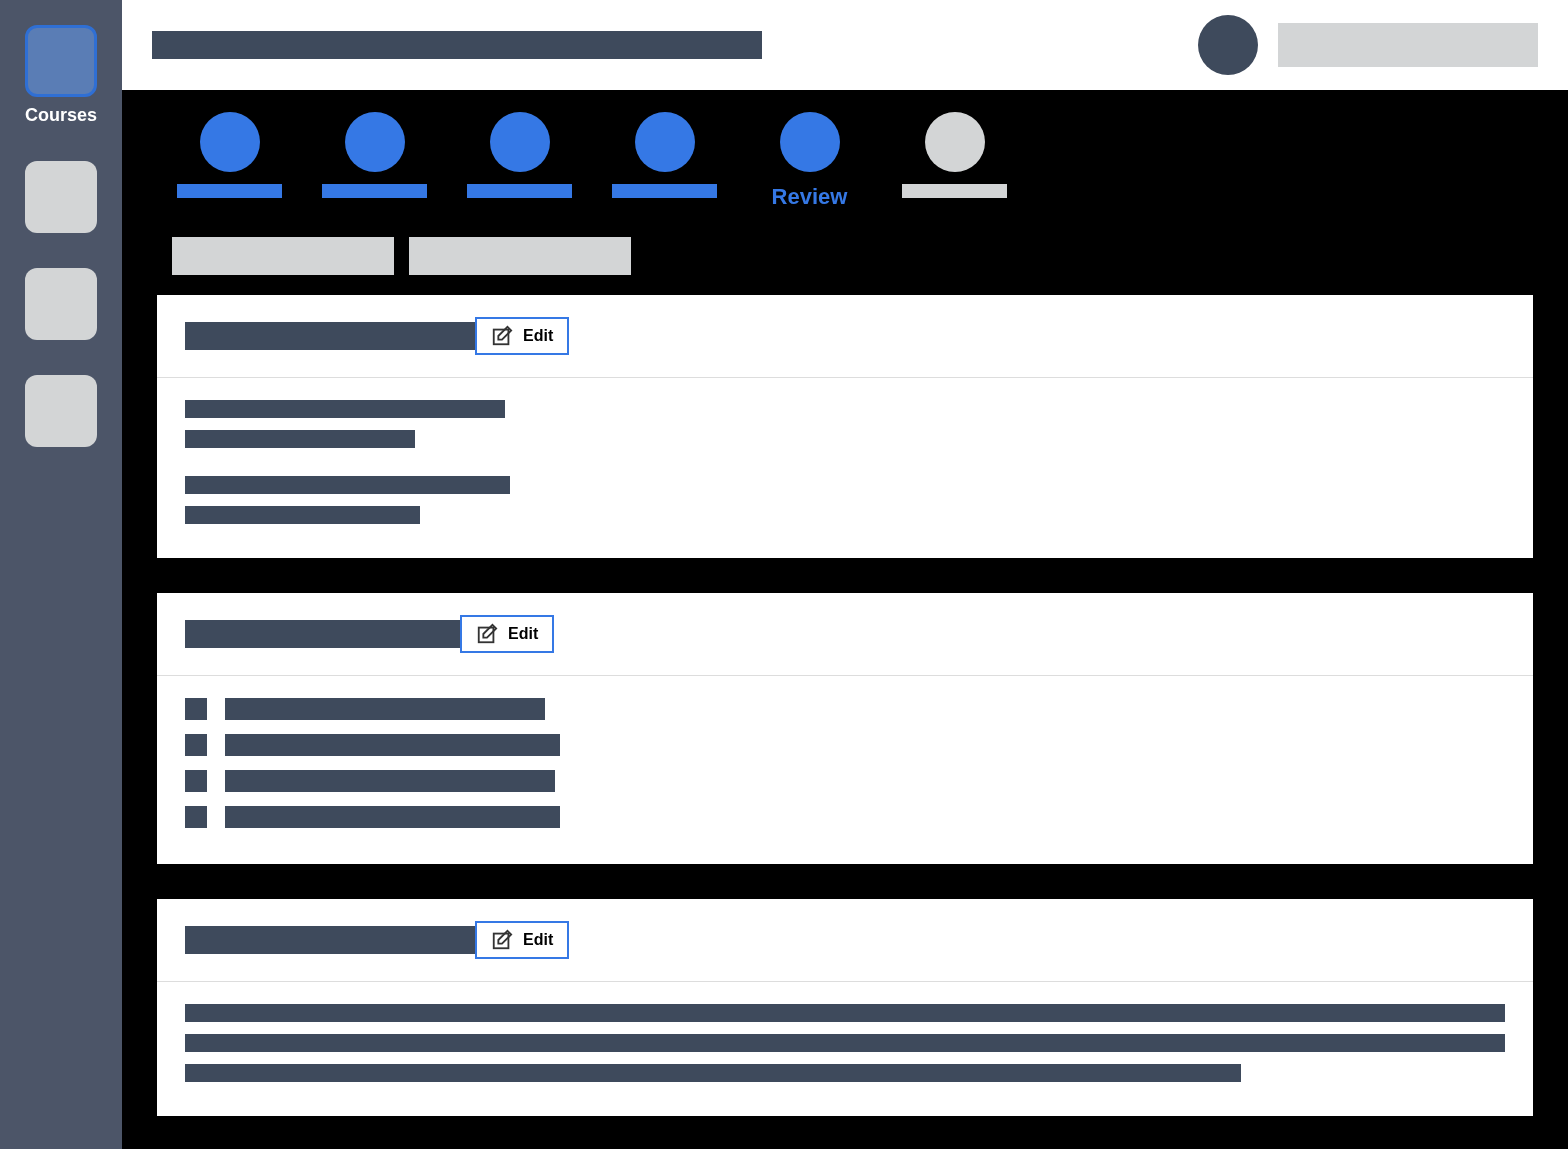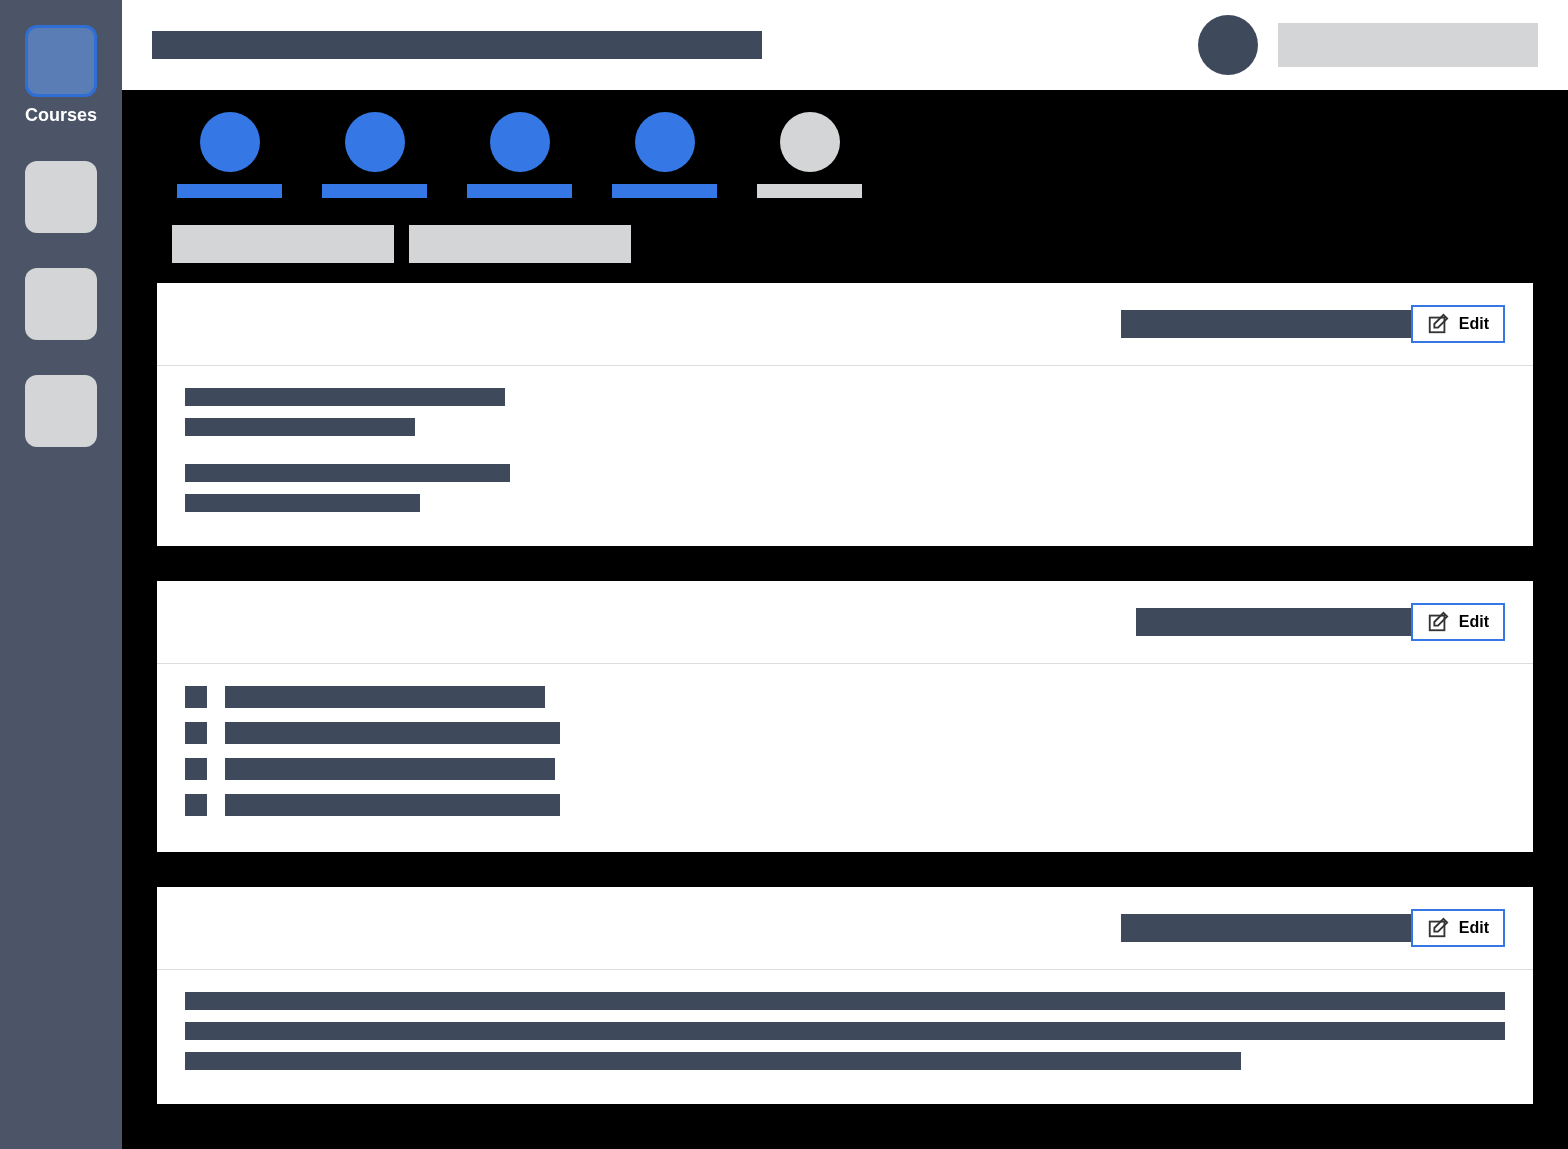--- a/index.html
+++ b/index.html
@@ -143,21 +143,21 @@
     .card {
       background: #fff;
       margin: 0 35px 35px 35px;
       position: relative;
     }
     .card-header {
       padding: 22px 28px;
       border-bottom: 1px solid #ddd;
       display: flex;
       align-items: center;
-      justify-content: flex-end;
+      justify-content: flex-start;
     }
     .card-title-bar {
       width: 290px;
       height: 28px;
       background: #3e4a5c;
     }
     .edit-button {
       border: 2px solid #3578e5;
       background: #fff;
       padding: 6px 14px;
@@ -236,20 +236,24 @@
       <div class="step-circle active"></div>
       <div class="step-label-bar active"></div>
     </div>
     <div class="step">
       <div class="step-circle active"></div>
       <div class="step-label-bar active"></div>
     </div>
     <div class="step">
       <div class="step-circle active"></div>
       <div class="step-label-bar active"></div>
+    </div>
+    <div class="step">
+      <div class="step-circle active"></div>
+      <div class="step-label-text">Review</div>
     </div>
     <div class="step">
       <div class="step-circle inactive"></div>
       <div class="step-label-bar inactive"></div>
     </div>
   </div>
 
   <div class="sub-tabs">
     <div class="sub-tab"></div>
     <div class="sub-tab"></div>

